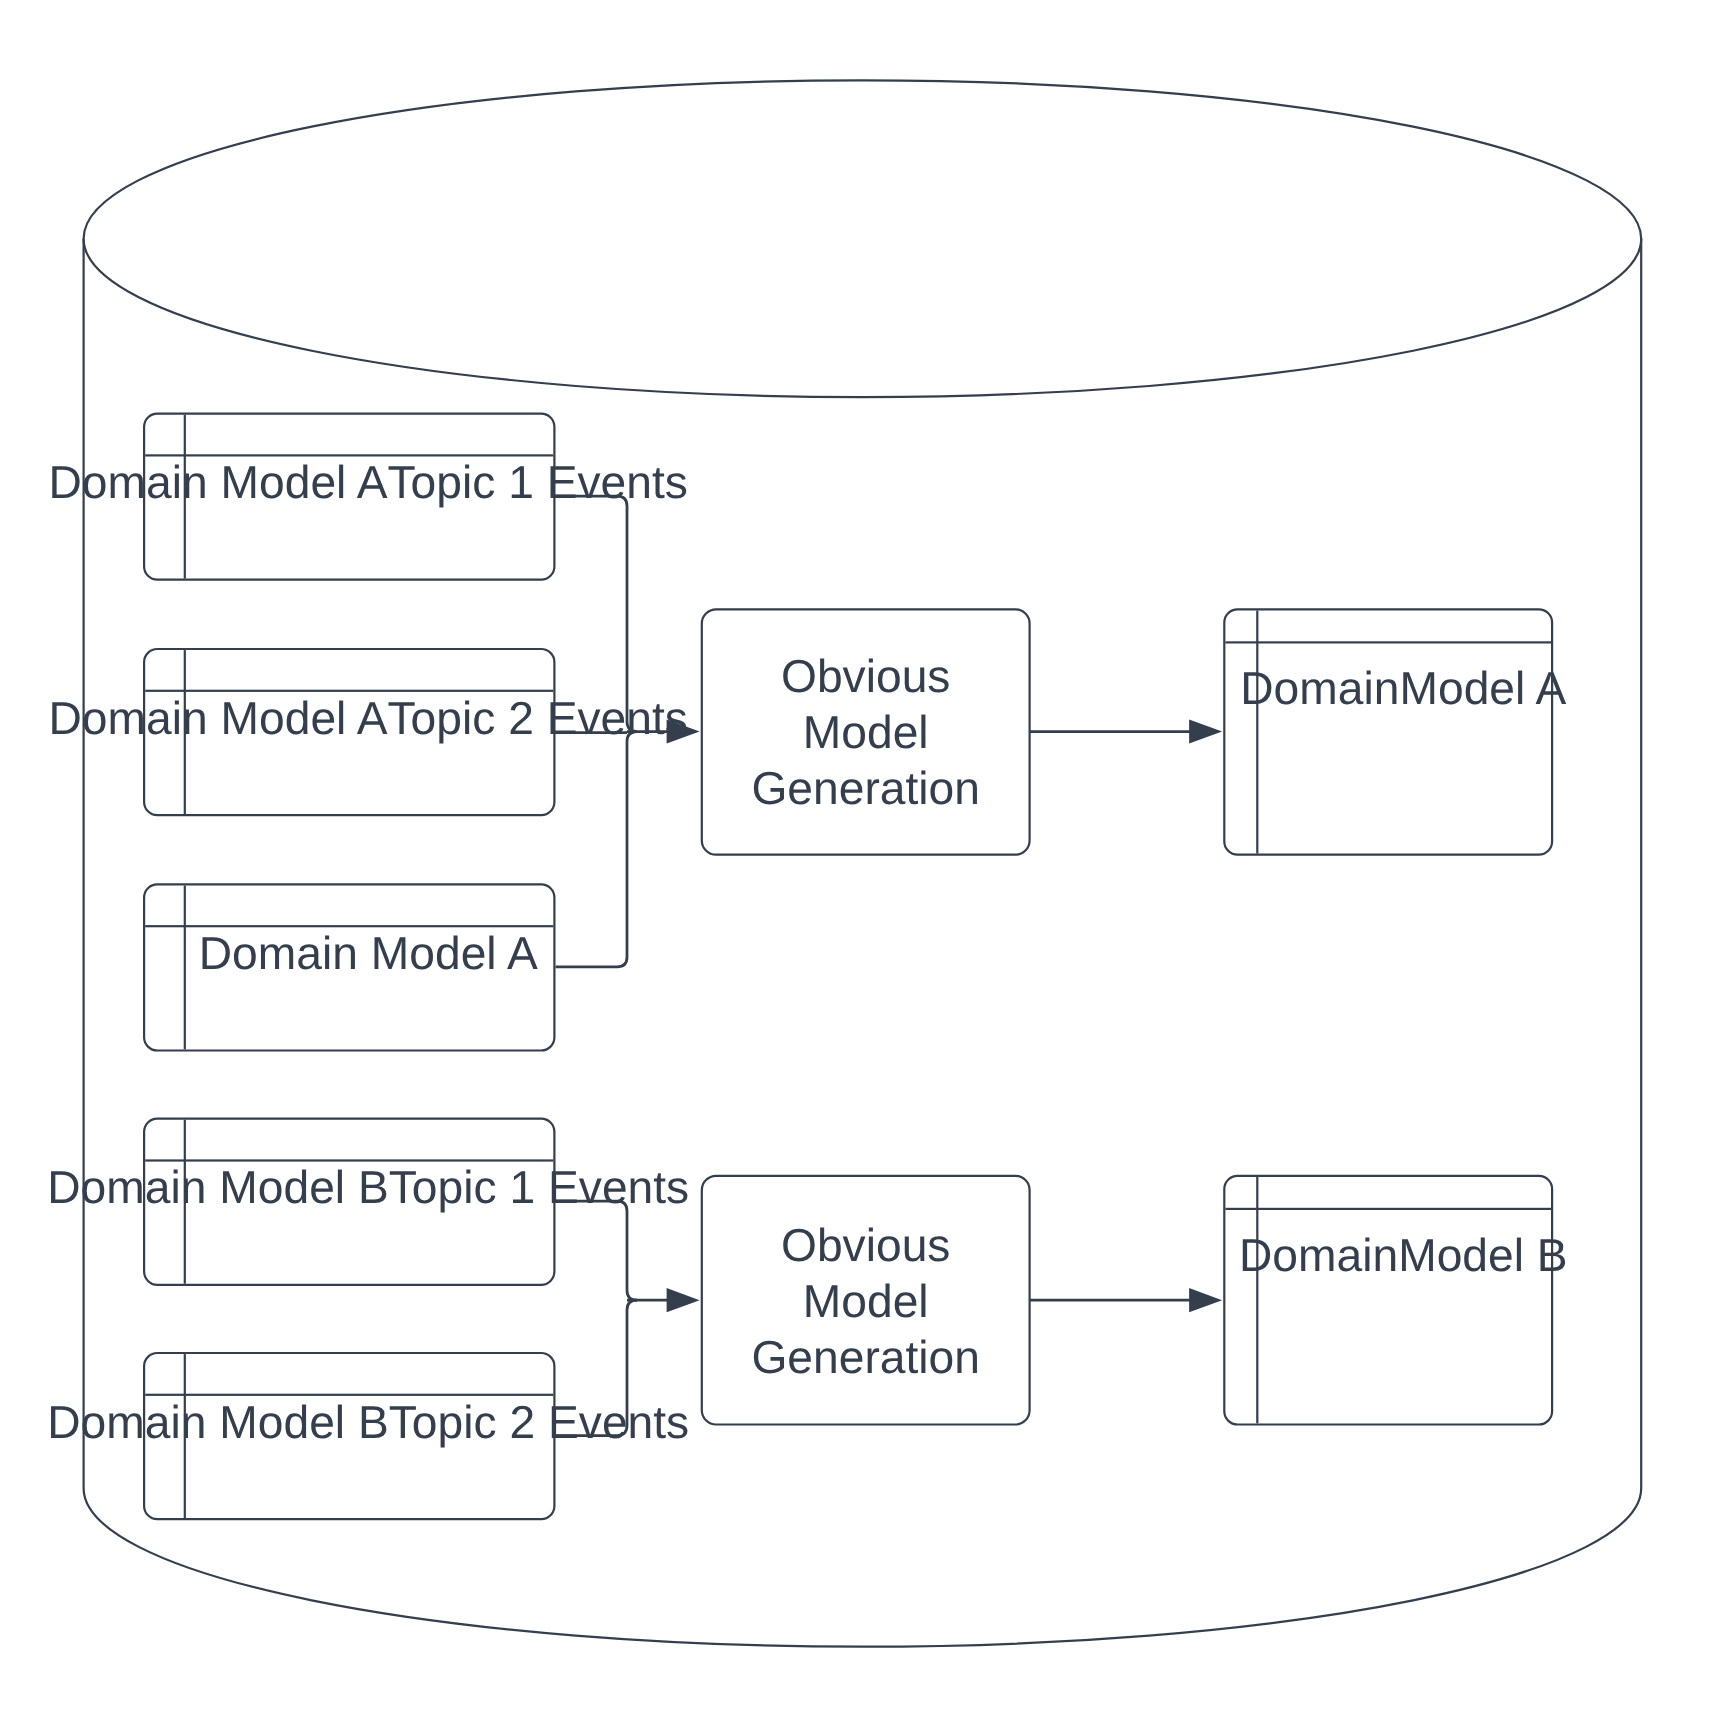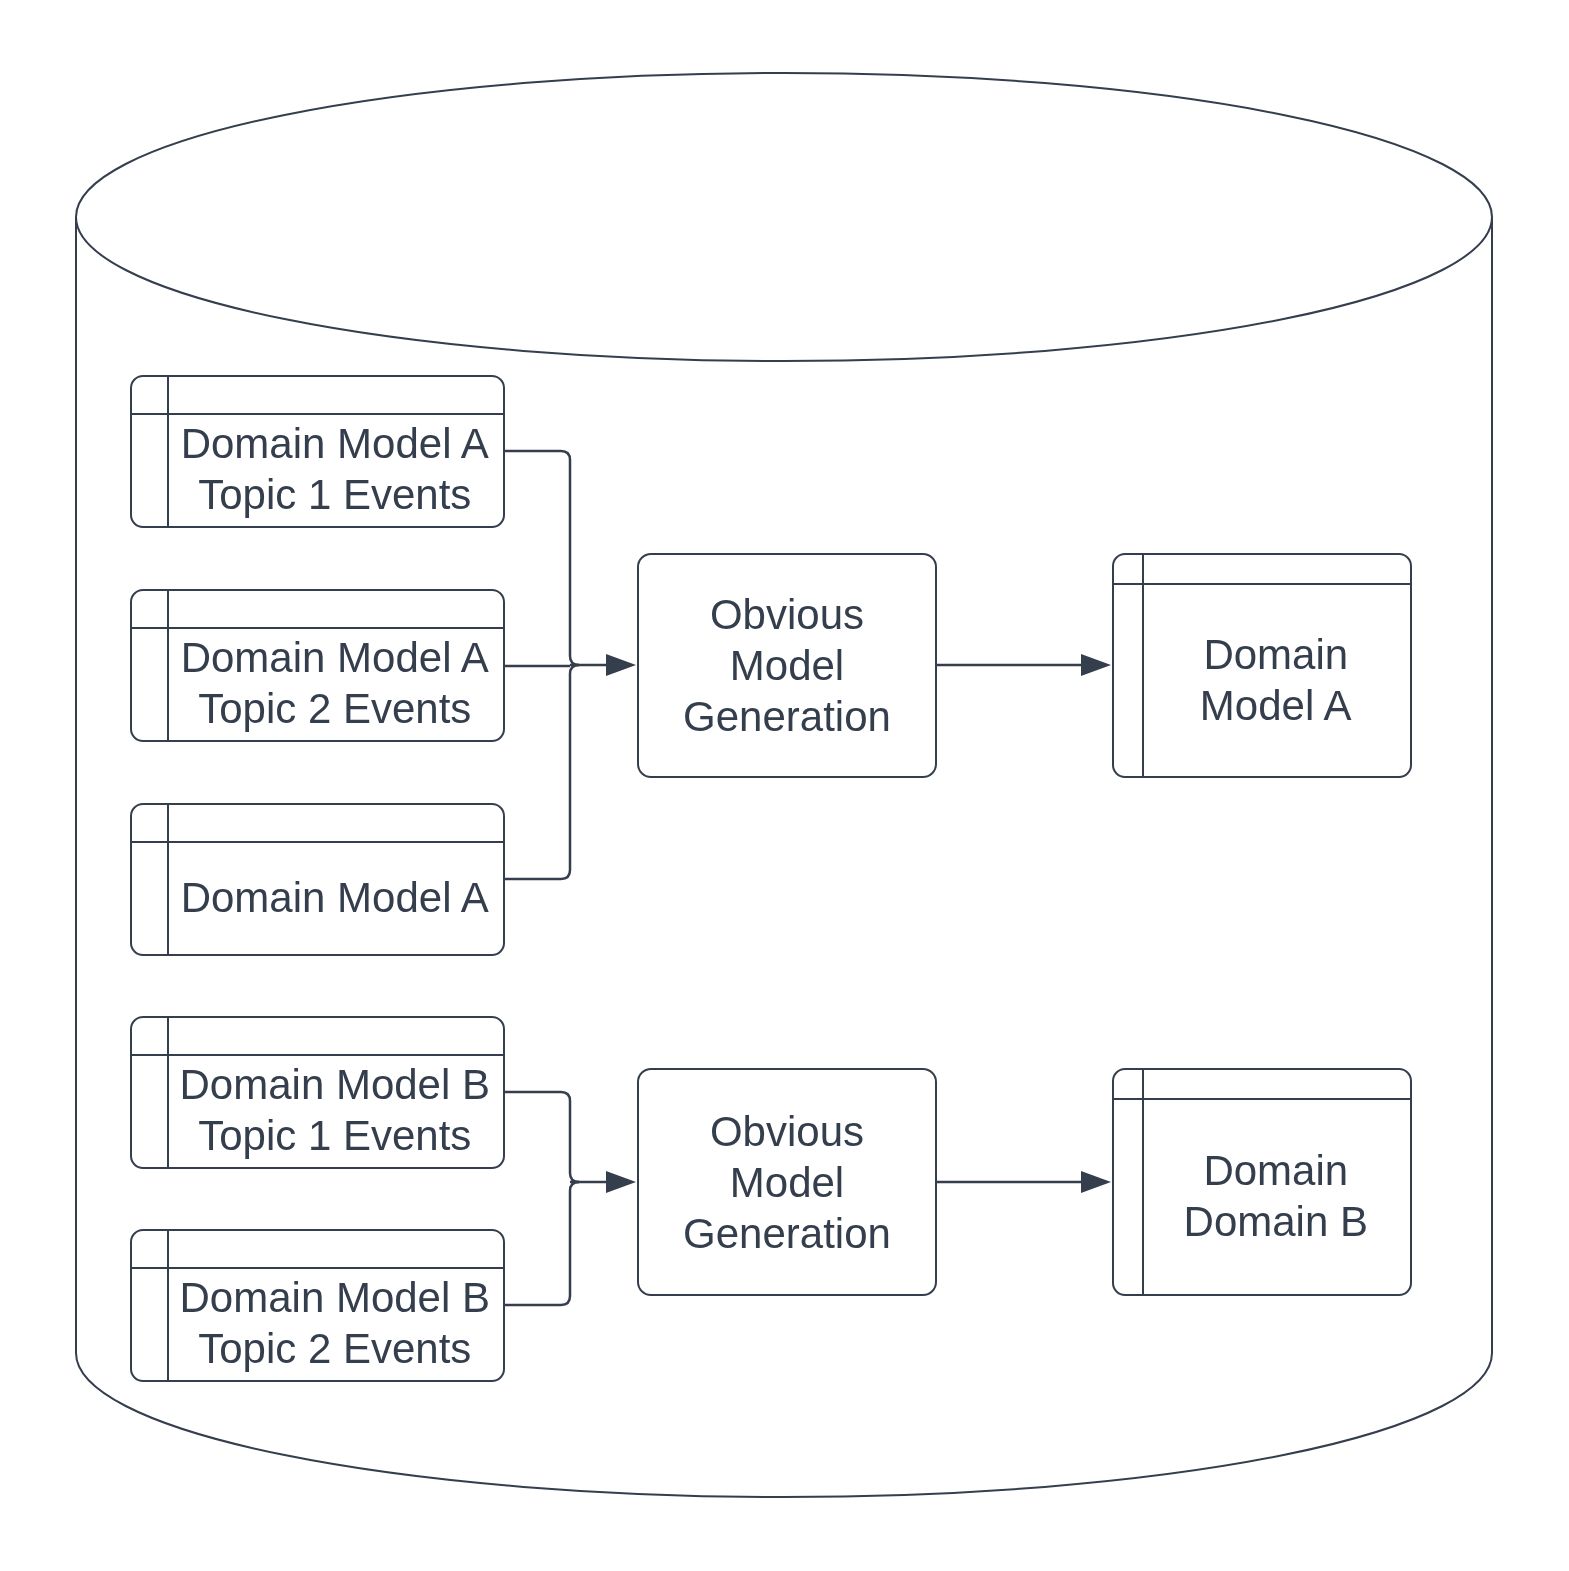--- a/index.html
+++ b/index.html
@@ -22,34 +22,34 @@
     position:absolute;
     background:var(--bg);
     border:2.5px solid var(--ink);
     border-radius:13px;
     box-sizing:border-box;
   }
   .tbl-col{position:absolute;top:0;bottom:0;width:2.5px;background:var(--ink);}
   .tbl-head{position:absolute;left:0;right:0;height:2.5px;background:var(--ink);}
   .tbl-cell{
     position:absolute;right:0;bottom:0;
-    display:flex;flex-direction:column;align-items:center;justify-content:center;
+    display:flex;flex-direction:row;justify-content:center;
     text-align:center;
     font-size:42px;line-height:51px;
     color:var(--ink);
     white-space:nowrap;
   }
   
   .tbl--src .tbl-col{left:34.5px;}
   .tbl--src .tbl-head{top:35.5px;}
   .tbl--src .tbl-cell{left:34.5px;top:35.5px;}
   
   .tbl--out .tbl-col{left:27.5px;}
   .tbl--out .tbl-head{top:27.5px;}
-  .tbl--out .tbl-cell{left:27.5px;top:28px;}
+  .tbl--out .tbl-cell{left:27.5px;top:45px;}
 
   
   .proc{
     position:absolute;
     background:var(--bg);
     border:2.5px solid var(--ink);
     border-radius:14px;
     box-sizing:border-box;
     display:flex;flex-direction:column;align-items:center;justify-content:center;
     text-align:center;
@@ -164,18 +164,18 @@
       <span>Domain</span>
       <span>Model A</span>
     </div>
   </div>
 
   <div class="tbl tbl--out" style="left:1112px;top:1068px;width:300px;height:228px">
     <div class="tbl-col"></div>
     <div class="tbl-head"></div>
     <div class="tbl-cell">
       <span>Domain</span>
-      <span>Domain B</span>
+      <span>Model B</span>
     </div>
   </div>
 
 
 </div>
 
 </body></html>

